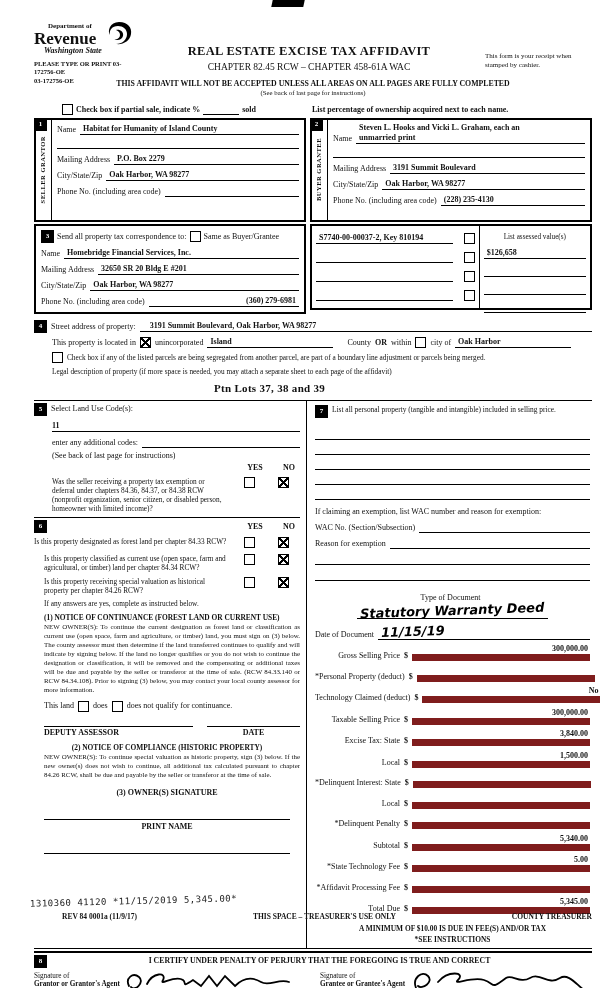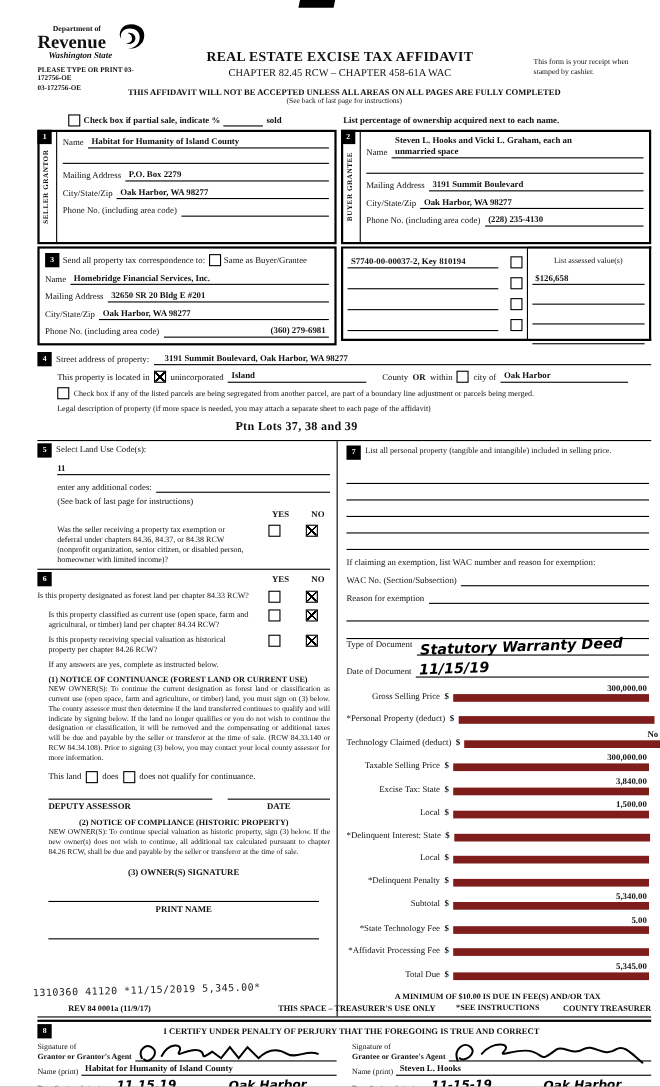--- a/index.html
+++ b/index.html
@@ -230,21 +230,21 @@
             <span class="secno">2</span>
             <span class="vlabel">
               <span>BUYER</span>&nbsp;<span>GRANTEE</span>
             </span>
           </div>
           <div class="pfields">
             <div class="frow" style="margin-top:0;">
               <span class="flabel">Name</span>
               <div style="flex:1;min-width:0;">
                 <div class="bold" style="padding:0 3px;">Steven L. Hooks and Vicki L. Graham, each an</div>
-                <div class="fline" style="display:block;">unmarried space</div>
+                <div class="fline" style="display:block;">unmarried print</div>
               </div>
             </div>
             <div class="blankline"></div>
             <div class="frow">
               <span class="flabel">Mailing Address</span>
               <span class="fline">3191 Summit Boulevard</span>
             </div>
             <div class="frow">
               <span class="flabel">City/State/Zip</span>
               <span class="fline">Oak Harbor, WA 98277</span>
@@ -419,21 +419,21 @@
           <span class="flabel">WAC No. (Section/Subsection)</span>
           <span class="fline"></span>
         </div>
         <div class="frow">
           <span class="flabel">Reason for exemption</span>
           <span class="fline"></span>
         </div>
         <div class="blankline" style="margin-top:6px;"></div>
         <div class="blankline" style="margin-top:6px;"></div>
 
-        <div class="frow" style="margin-top:0;align-items:flex-start;">
+        <div class="frow" style="margin-top:12px;align-items:center;flex-direction:column;">
           <span class="flabel">Type of Document</span>
           <span class="fline"><span class="hand hand-lg">Statutory Warranty Deed</span></span>
         </div>
         <div class="frow" style="align-items:flex-end;">
           <span class="flabel">Date of Document</span>
           <span class="fline"><span class="hand hand-lg">11/15/19</span></span>
         </div>
 
         <div style="margin-top:4px;">
           <div class="fee-row">

